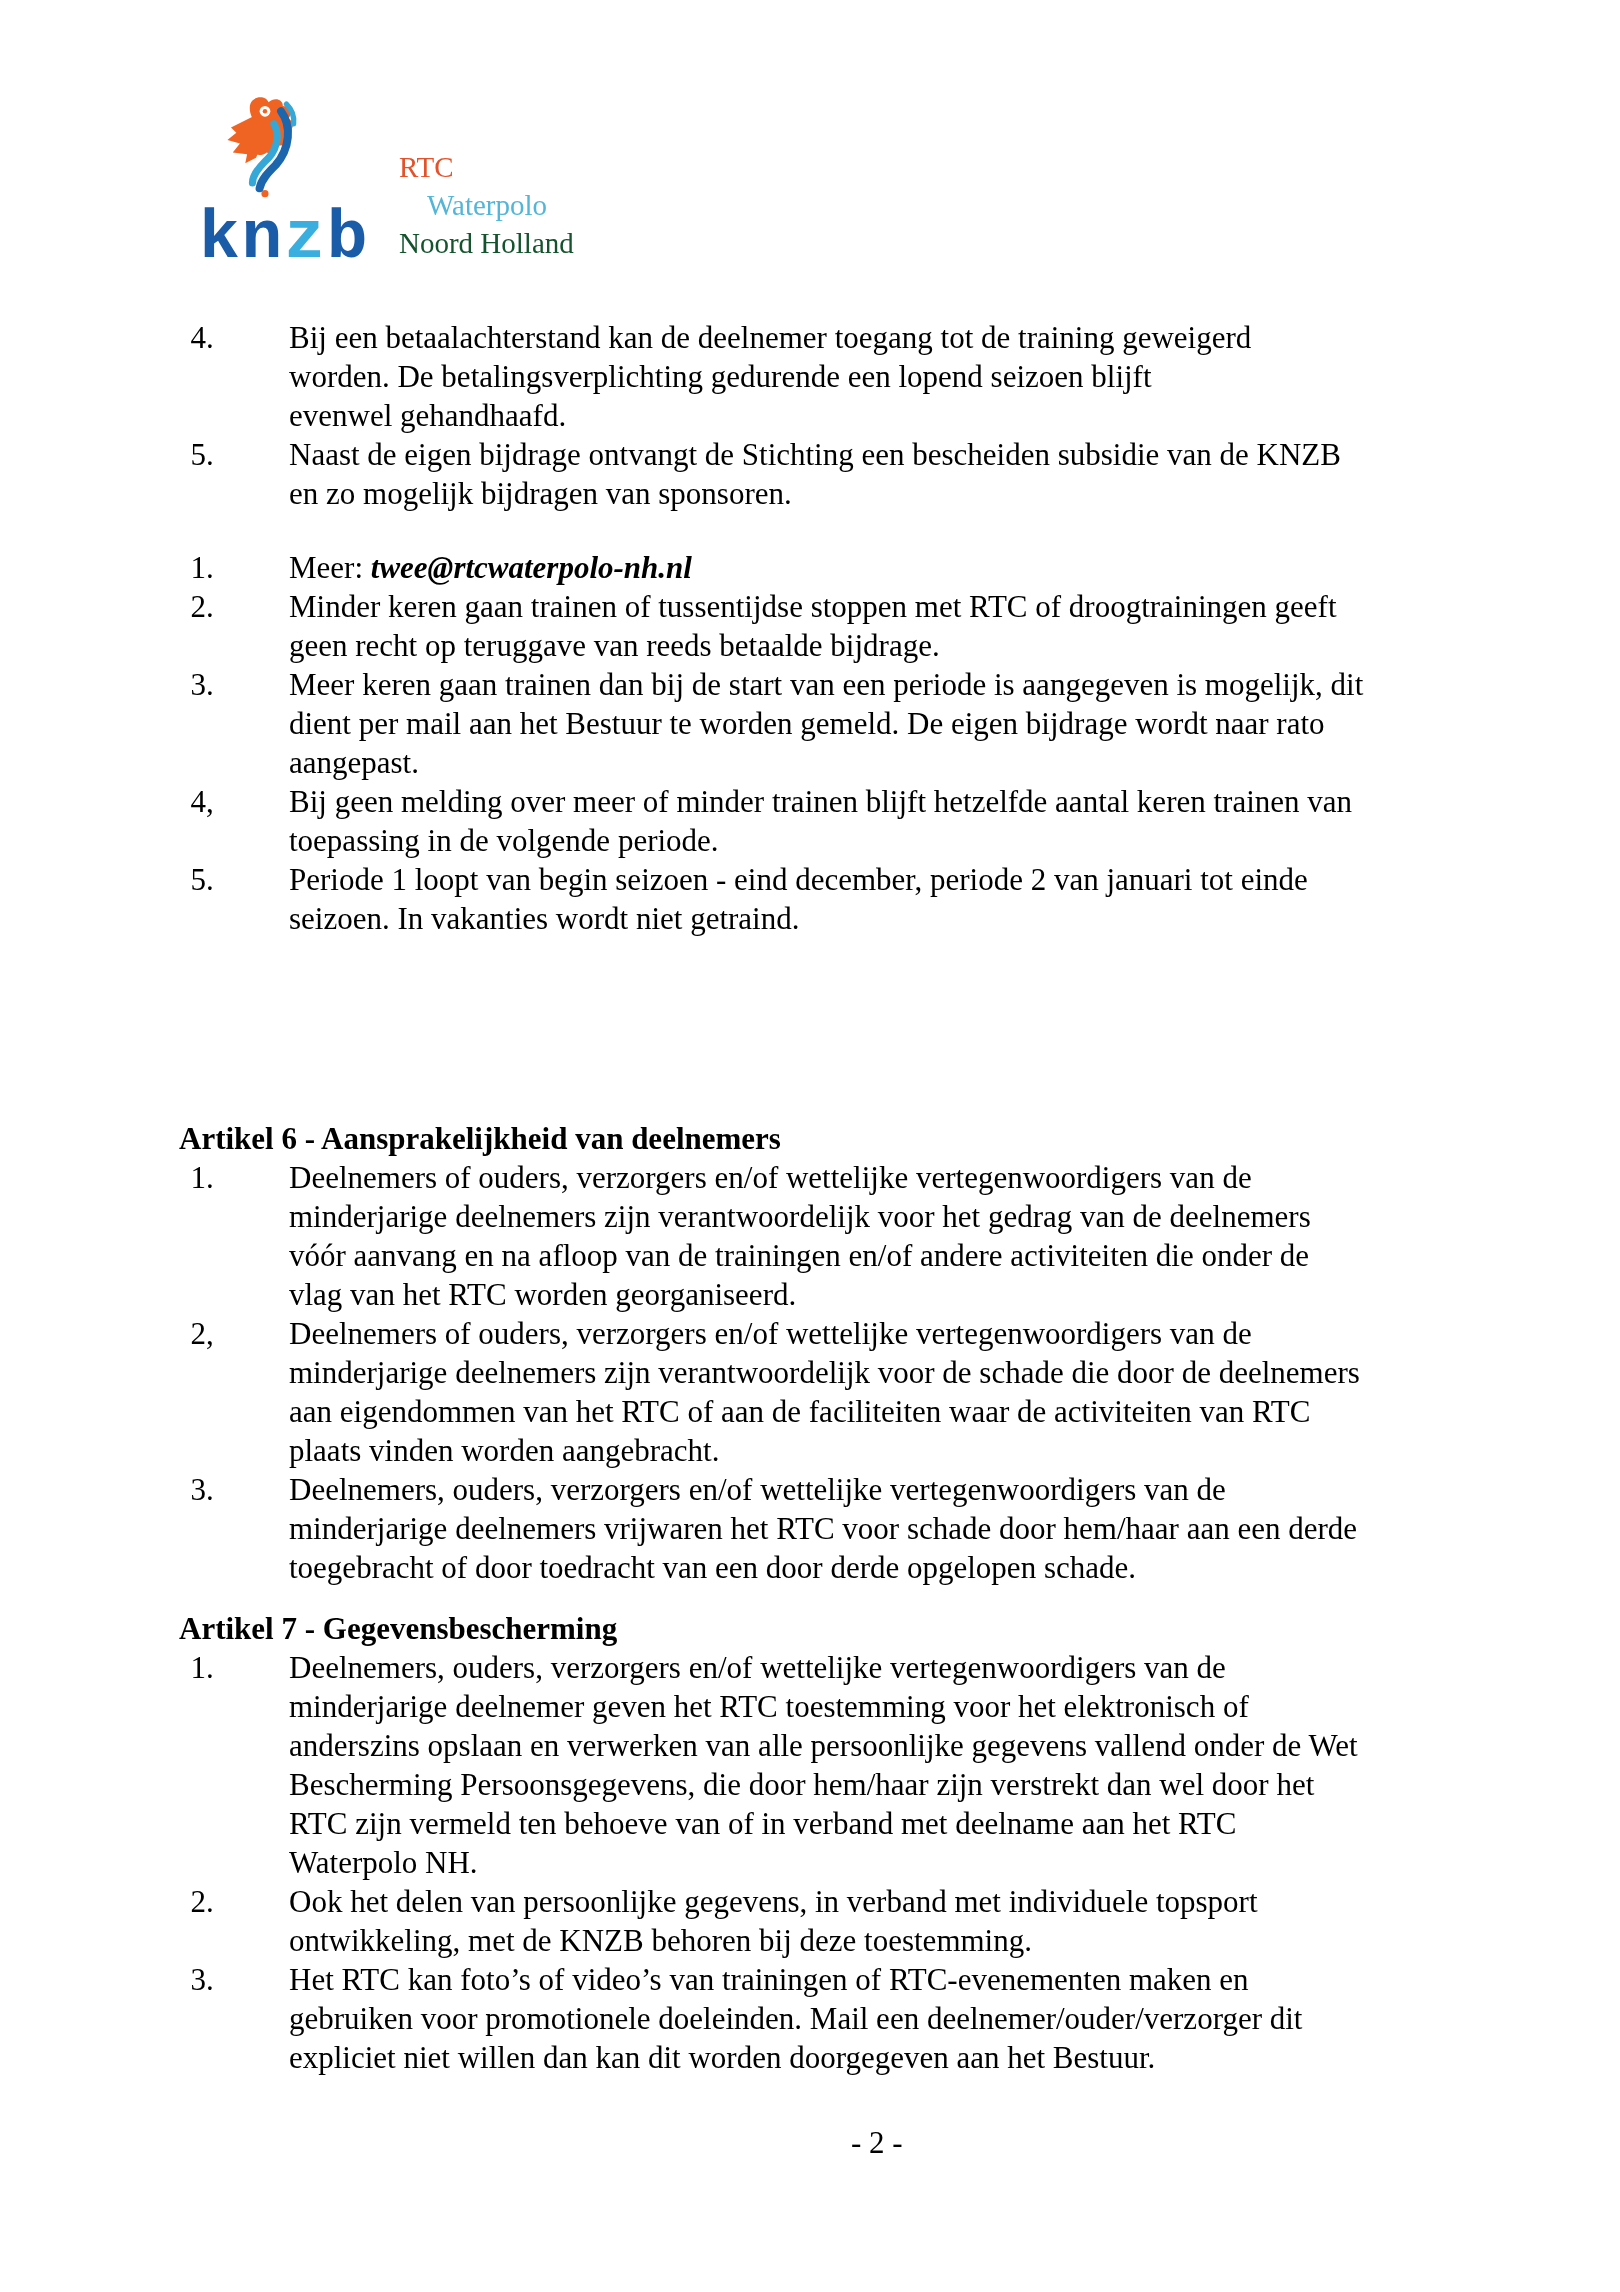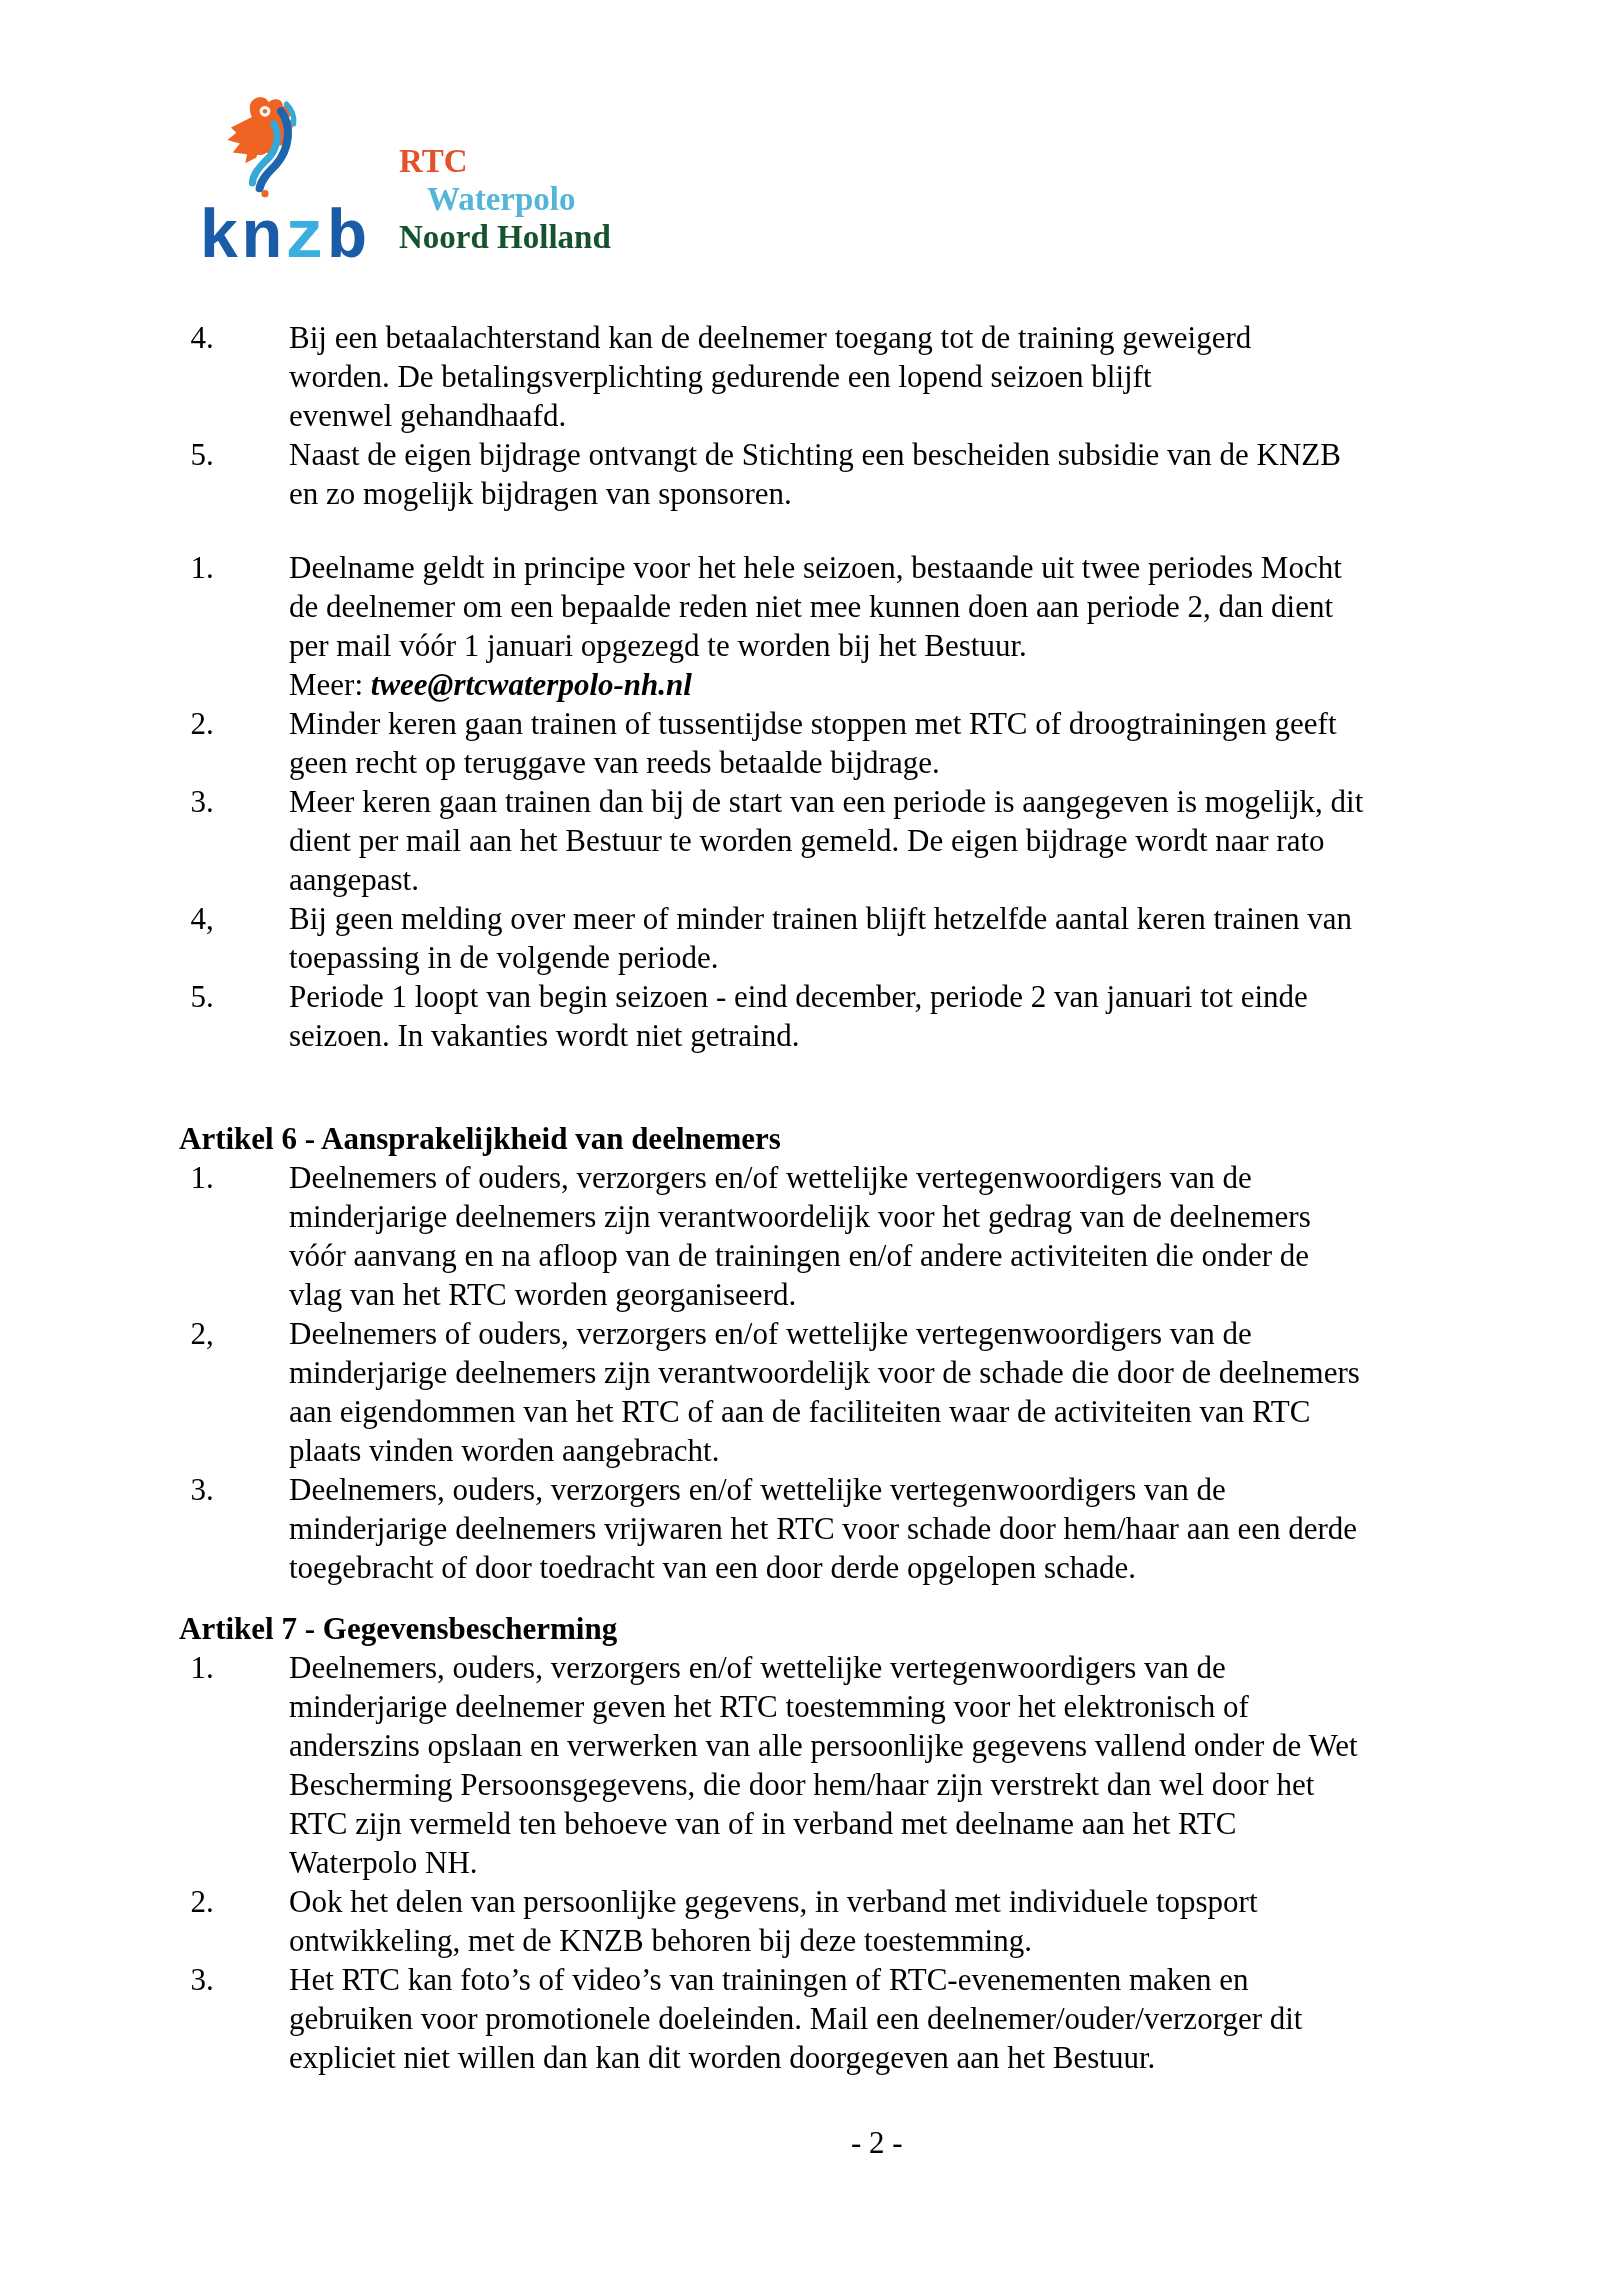--- a/index.html
+++ b/index.html
@@ -27,24 +27,23 @@
     top: 205px;
     font-family: Liberation Mono, monospace;
     font-weight: bold;
     font-size: 68px;
     line-height: 1;
     letter-spacing: 1.8px;
   }
   .brand-text {
     position: absolute;
     left: 399px;
-    top: 142px;
-    font-size: 33px;
+    top: 148px;
+    font-size: 29px;
     line-height: 38px;
-    font-weight: bold;
   }
 
   
   .doc-section {
     position: absolute;
     left: 179px;
     width: 1415px;
     font-size: 31px;
     line-height: 39px;
   }
@@ -112,23 +111,21 @@
         </div>
         <div class="item">
           <div class="item-num">5.</div>
           <div class="item-text"><span>Naast de eigen bijdrage ontvangt de Stichting een bescheiden subsidie van de KNZB
 en zo mogelijk bijdragen van sponsoren.</span></div>
         </div>
       </section>
       <section class="doc-section" id="sec-1">
         <div class="item">
           <div class="item-num">1.</div>
-          <div class="item-text"><span>Deelname geldt in principe voor het hele seizoen, bestaande uit twee periodes Mocht
-de deelnemer om een bepaalde reden niet mee kunnen doen aan periode 2, dan dient
-per mail vóór 1 januari opgezegd te worden bij het Bestuur.</span><div><span>Meer:</span> <span class="email">twee@rtcwaterpolo-nh.nl</span></div></div>
+          <div class="item-text"><div><span>Meer:</span> <span class="email">twee@rtcwaterpolo-nh.nl</span></div></div>
         </div>
         <div class="item">
           <div class="item-num">2.</div>
           <div class="item-text"><span>Minder keren gaan trainen of tussentijdse stoppen met RTC of droogtrainingen geeft
 geen recht op teruggave van reeds betaalde bijdrage.</span></div>
         </div>
         <div class="item">
           <div class="item-num">3.</div>
           <div class="item-text"><span>Meer keren gaan trainen dan bij de start van een periode is aangegeven is mogelijk, dit
 dient per mail aan het Bestuur te worden gemeld. De eigen bijdrage wordt naar rato

